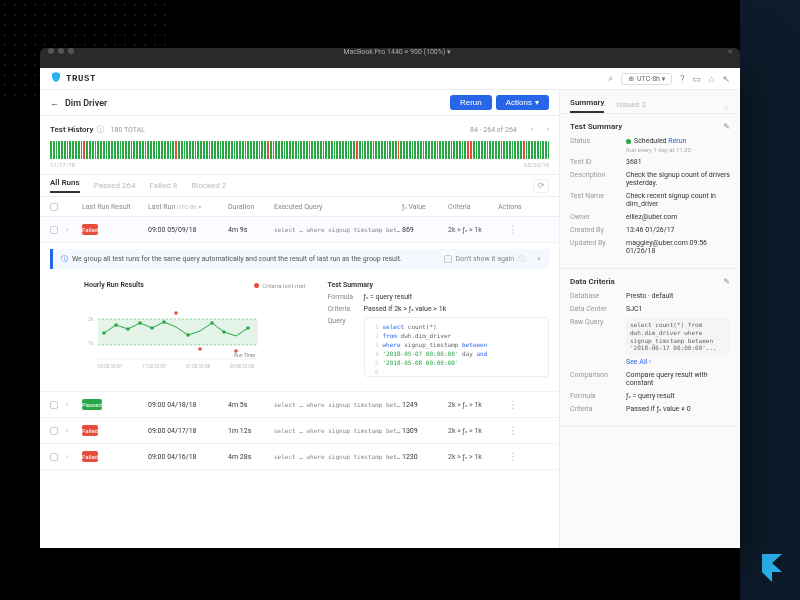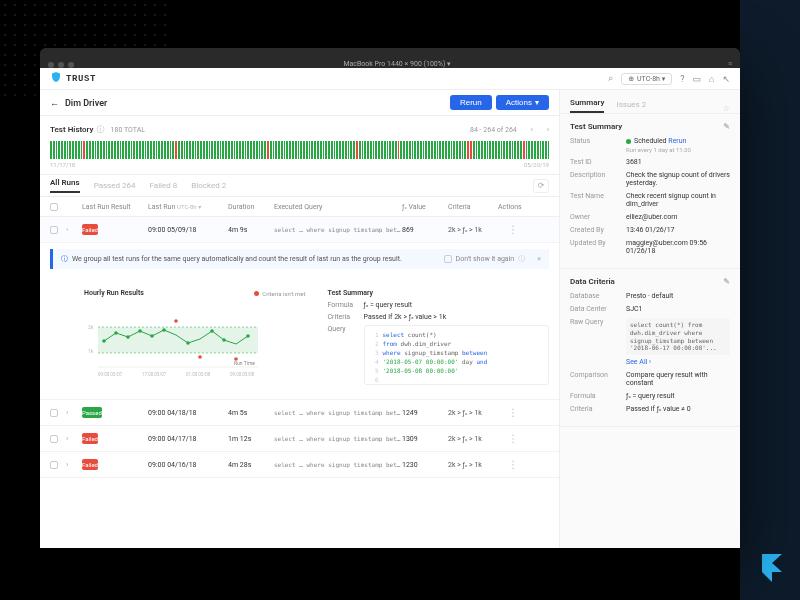--- a/index.html
+++ b/index.html
@@ -4,21 +4,21 @@
 <style>
 * { margin: 0; padding: 0; box-sizing: border-box; }
 html, body { width: 800px; height: 600px; font-family: -apple-system, BlinkMacSystemFont, "Segoe UI", Roboto, sans-serif; background: #000; overflow: hidden; }
 .stage { position: relative; width: 800px; height: 600px; background: #000; }
 .bg-right { position: absolute; right: 0; top: 0; width: 60px; height: 600px; background: #0d1b2a; }
 .dotgrid { position: absolute; left: 0; top: 0; width: 170px; height: 100px; background-image: radial-gradient(#333 1px, transparent 1px); background-size: 10px 10px; opacity: 0.5; }
 .framer-logo { position: absolute; right: 18px; bottom: 14px; color: #2ab3f0; }
 
 .chrome { position: absolute; left: 40px; top: 48px; width: 700px; height: 500px; background: #1a1a1a; border-radius: 6px 6px 0 0; overflow: hidden; box-shadow: 0 20px 60px rgba(0,0,0,0.6); }
 
-.titlebar { height: 20px; background: #2a2a2a; display: flex; align-items: flex-end; padding: 0 8px; font-size: 7px; color: #aaa; }
+.titlebar { height: 20px; background: #2a2a2a; display: flex; align-items: flex-start; padding: 0 8px; font-size: 7px; color: #aaa; }
 .traffic { display: flex; gap: 4px; }
 .traffic span { width: 6px; height: 6px; border-radius: 50%; background: #555; }
 .tb-title { flex: 1; text-align: center; }
 .tb-menu { width: 12px; text-align: right; color: #888; }
 
 .app { position: absolute; top: 20px; left: 0; right: 0; bottom: 0; background: #fff; display: flex; flex-direction: column; font-size: 8px; color: #333; }
 
 
 .appbar { height: 22px; display: flex; align-items: center; padding: 0 10px; border-bottom: 1px solid #eee; }
 .brand { display: flex; align-items: center; gap: 4px; font-weight: 700; font-size: 9px; letter-spacing: 0.6px; font-family: Liberation Mono, monospace; }
@@ -73,21 +73,21 @@
 .crit { font-size: 7px; color: #555; }
 .dots { color: #bbb; font-size: 10px; text-align: center; }
 
 
 .notice { margin: 6px 10px; border-left: 3px solid #2766e8; background: #f4f8ff; padding: 5px 8px; font-size: 7px; display: flex; align-items: center; gap: 4px; color: #555; }
 .notice-spacer { flex: 1; }
 .dont-show { display: flex; align-items: center; gap: 4px; color: #888; }
 .notice-close { color: #aaa; margin-left: 8px; }
 
 
-.detail { display: flex; gap: 22px; padding: 6px 10px 10px 44px; border-bottom: 1px solid #f2f2f2; margin-top: 8px; }
+.detail { display: flex; gap: 22px; padding: 6px 10px 10px 44px; border-bottom: 1px solid #f2f2f2; }
 .chart-col { flex: 1; }
 .chart-head { display: flex; align-items: center; font-size: 7px; font-weight: 600; margin-bottom: 4px; }
 .chart-legend { margin-left: auto; display: flex; align-items: center; gap: 3px; font-weight: 400; font-size: 6px; color: #999; }
 .legend-dot { width: 5px; height: 5px; border-radius: 50%; background: #e74c3c; }
 .chart { position: relative; width: 180px; height: 80px; }
 .chart svg { width: 100%; height: 100%; }
 .ts-col { flex: 1; }
 .ts-title { font-size: 7px; font-weight: 600; margin-bottom: 4px; }
 .ts-row { display: flex; font-size: 7px; margin-bottom: 4px; }
 .ts-label { width: 36px; color: #888; }

